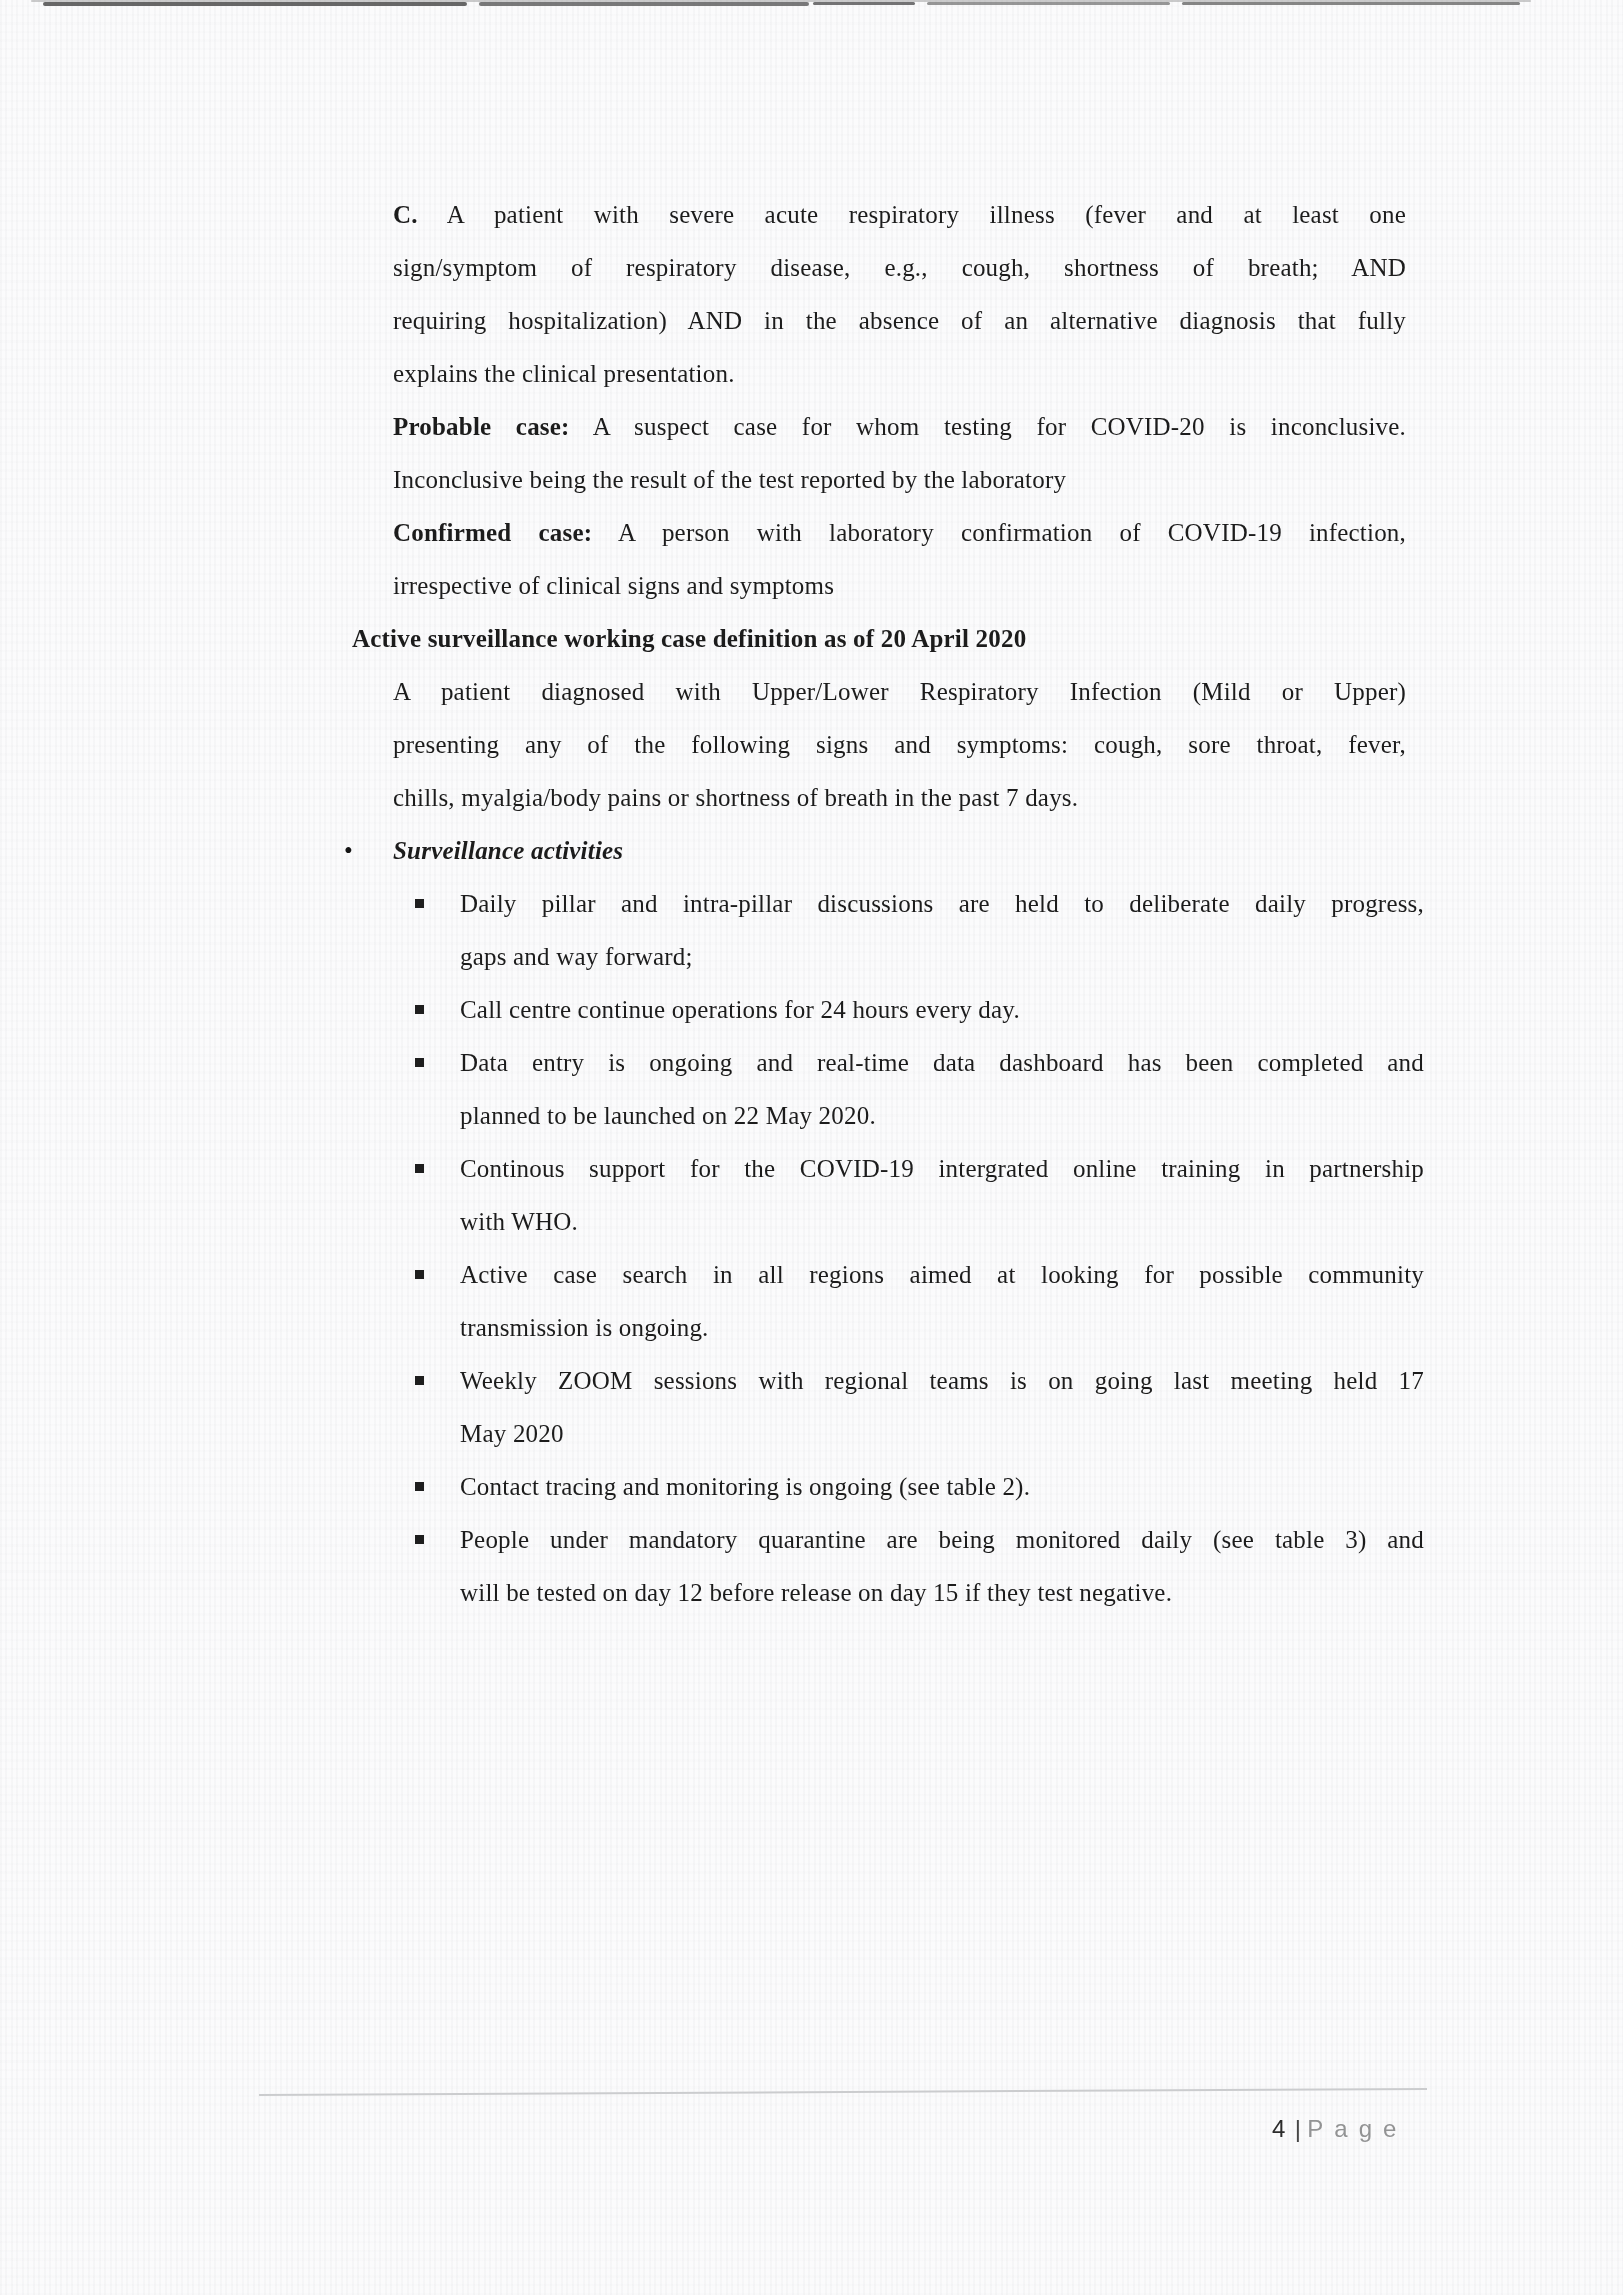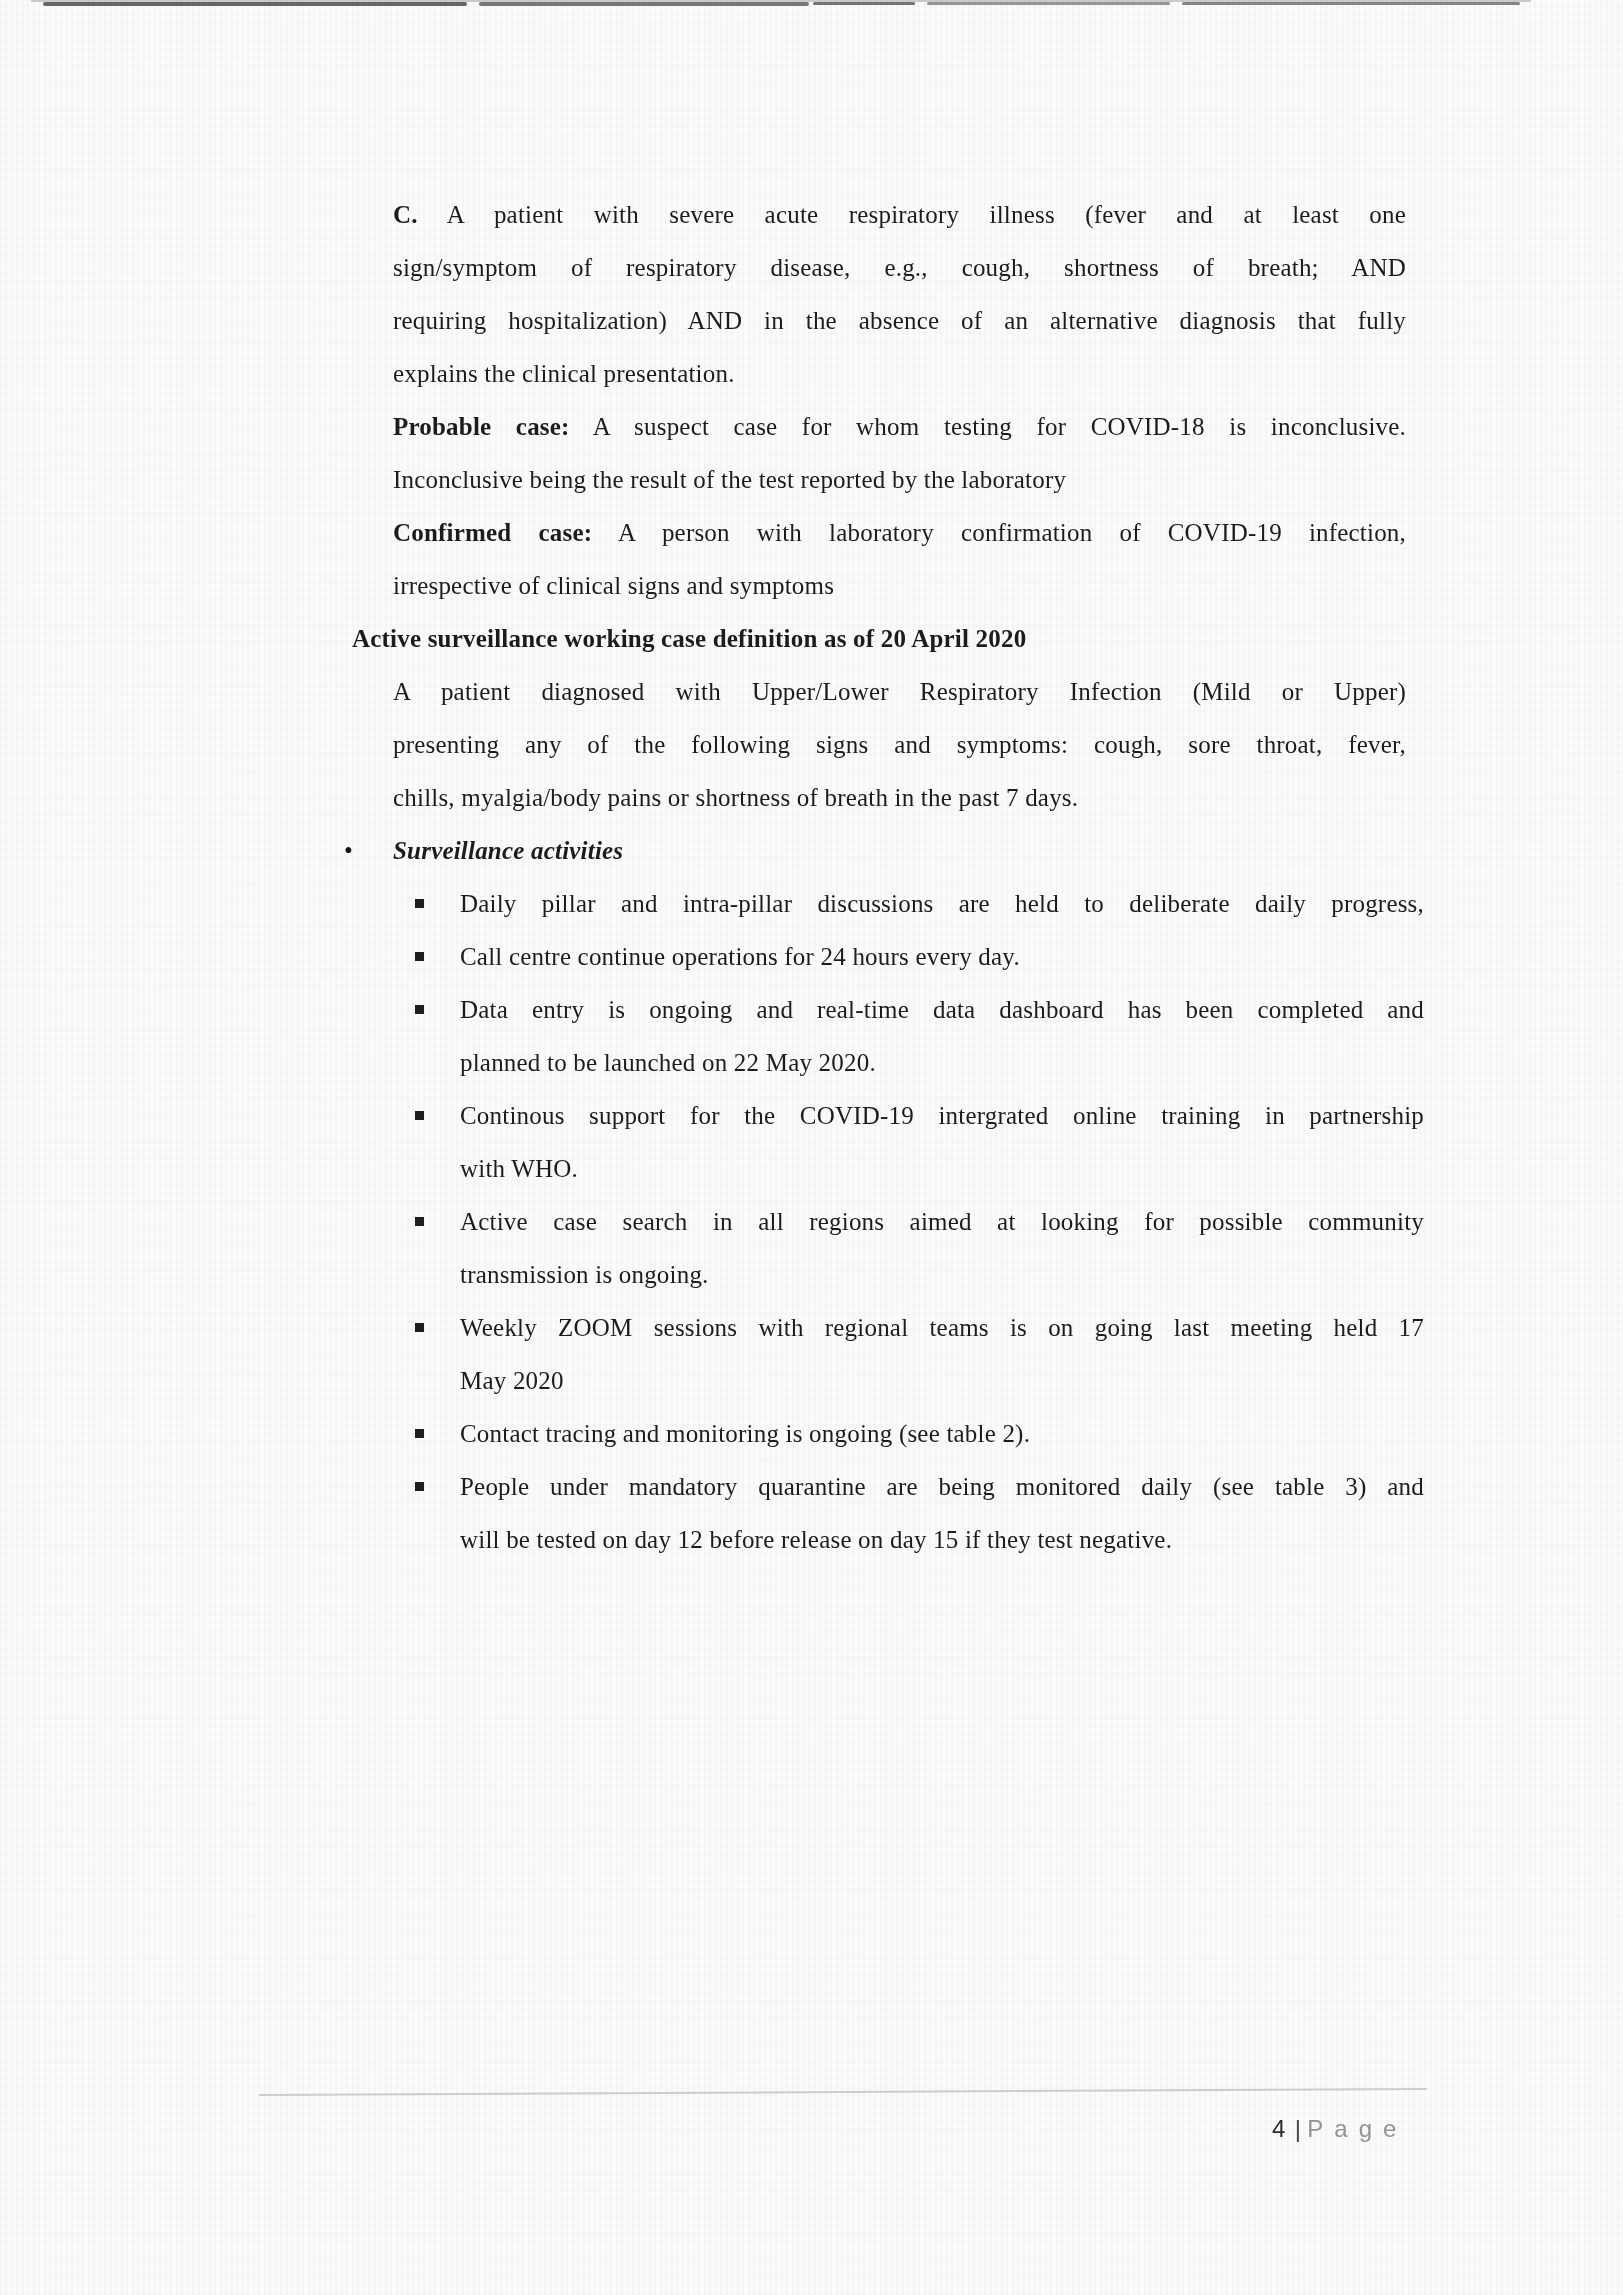--- a/index.html
+++ b/index.html
@@ -91,21 +91,21 @@
     <div class="line justify">
       <span class="b">C.</span>
       <span>A patient with severe acute respiratory illness (fever and at least one</span>
     </div>
     <div class="line justify">sign/symptom of respiratory disease, e.g., cough, shortness of breath; AND</div>
     <div class="line justify">requiring hospitalization) AND in the absence of an alternative diagnosis that fully</div>
     <div class="line">explains the clinical presentation.</div>
 
     <div class="line justify">
       <span class="b">Probable case:</span>
-      <span>A suspect case for whom testing for COVID-18 is inconclusive.</span>
+      <span>A suspect case for whom testing for COVID-20 is inconclusive.</span>
     </div>
     <div class="line">Inconclusive being the result of the test reported by the laboratory</div>
 
     <div class="line justify">
       <span class="b">Confirmed case:</span>
       <span>A person with laboratory confirmation of COVID-19 infection,</span>
     </div>
     <div class="line">irrespective of clinical signs and symptoms</div>
 
     <div class="line heading">Active surveillance working case definition as of 20 April 2020</div>
@@ -115,20 +115,21 @@
     <div class="line">chills, myalgia/body pains or shortness of breath in the past 7 days.</div>
 
     <div class="topbullet">
       <span class="dot">•</span>
       <div class="line bi">Surveillance activities</div>
     </div>
 
     <div class="sub">
       <span class="sq"></span>
       <div class="line justify">Daily pillar and intra-pillar discussions are held to deliberate daily progress,</div>
+      <div class="line">gaps and way forward;</div>
     </div>
 
     <div class="sub">
       <span class="sq"></span>
       <div class="line">Call centre continue operations for 24 hours every day.</div>
     </div>
 
     <div class="sub">
       <span class="sq"></span>
       <div class="line justify">Data entry is ongoing and real-time data dashboard has been completed and</div>

